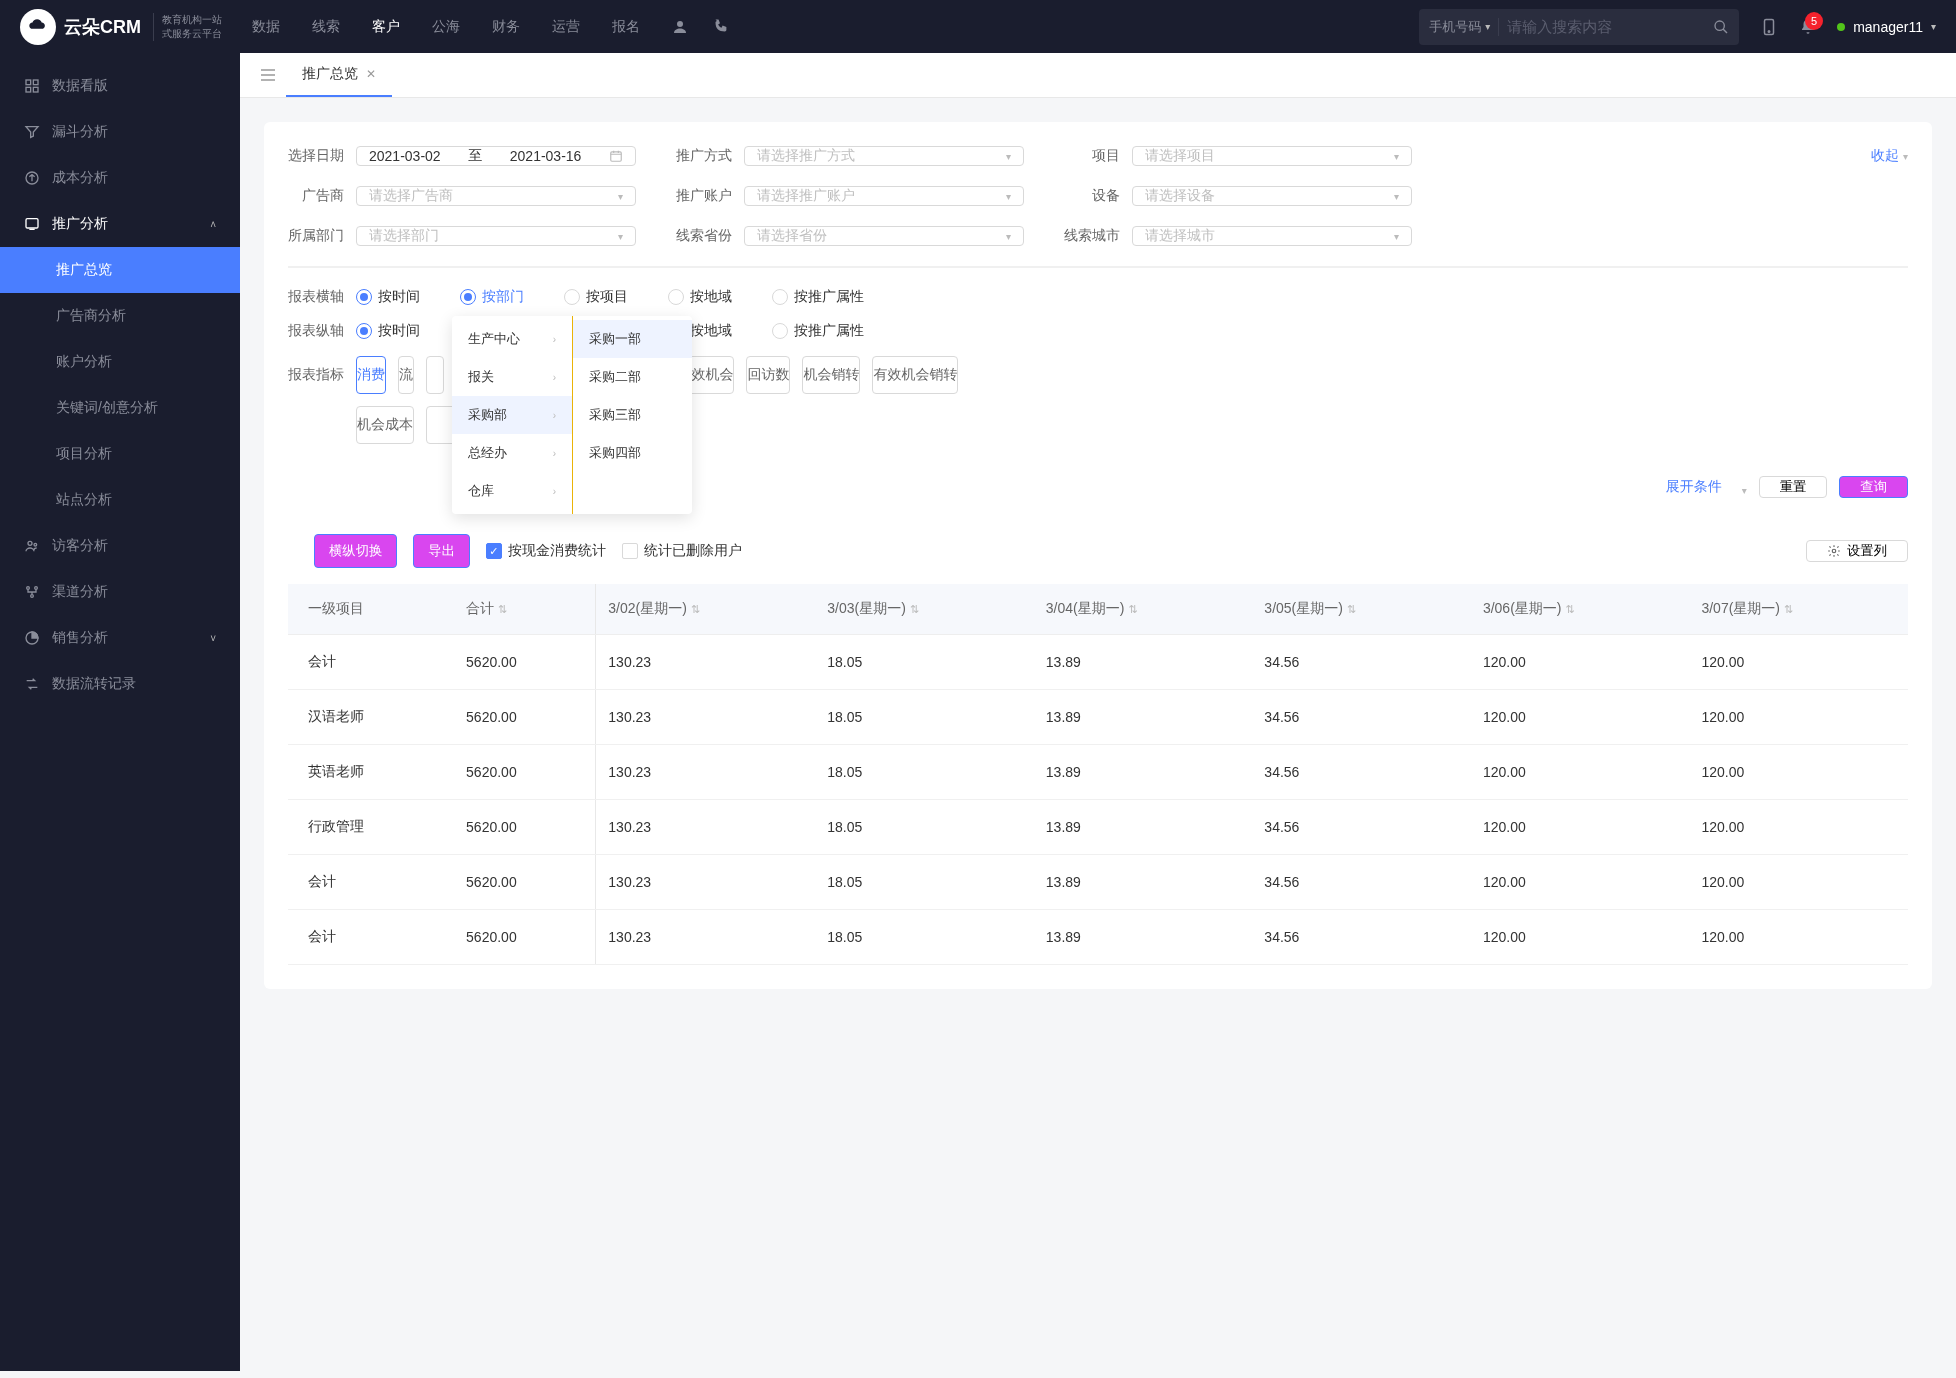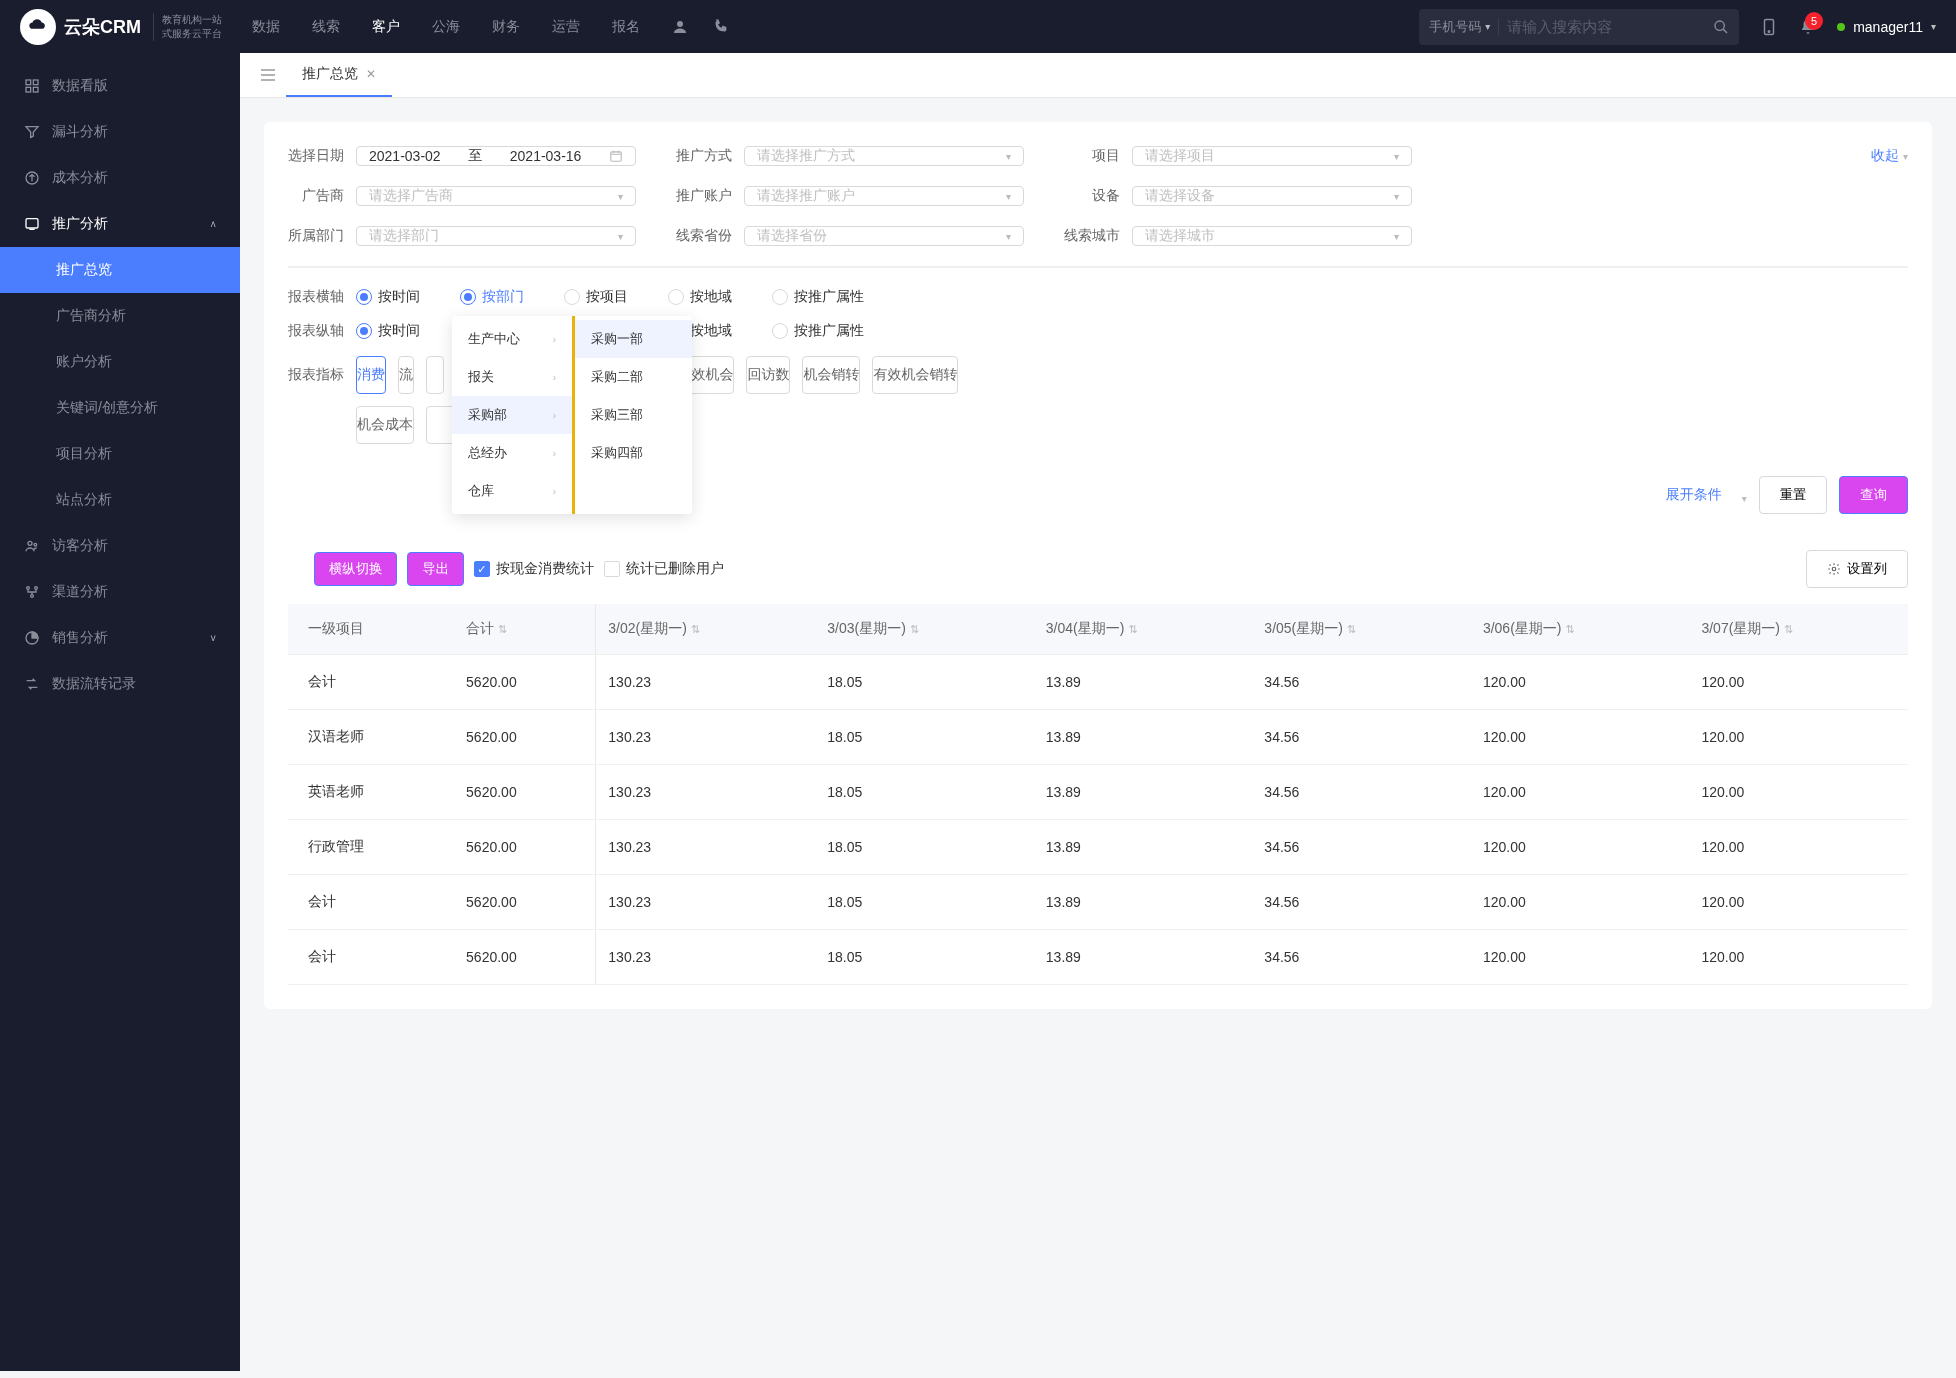--- a/index.html
+++ b/index.html
@@ -72,26 +72,26 @@
 .dropdown-item.selected { background: #eef3ff; color: #333; }
 
 
 .tag-row { display: flex; gap: 12px; flex-wrap: wrap; margin-bottom: 16px; align-items: center; }
 .tag-btn { height: 38px; padding: 0 0; border: 1px solid #d9d9d9; border-radius: 4px; background: #fff; cursor: pointer; display: flex; align-items: center; color: #666; }
 .tag-btn.active { border-color: #4a7eff; color: #4a7eff; }
 
 
 .action-bar { display: flex; justify-content: flex-end; align-items: center; gap: 12px; padding: 16px 0; }
 .expand-link { color: #4a7eff; cursor: pointer; display: flex; align-items: flex-end; gap: 20px; }
-.btn { height: 38px; padding: 0 20px; border-radius: 4px; cursor: pointer; border: 1px solid #d9d9d9; background: #fff; display: flex; align-items: center; }
+.btn { height: 22px; padding: 0 20px; border-radius: 4px; cursor: pointer; border: 1px solid #d9d9d9; background: #fff; display: flex; align-items: center; }
 .btn-primary { background: #d946ef; color: #fff; border-color: #4a7eff; }
 .btn-sm { height: 34px; padding: 0 14px; }
 
 
-.table-toolbar { display: flex; align-items: center; gap: 10px; margin: 20px 0 16px; padding-left: 26px; }
+.table-toolbar { display: flex; align-items: center; gap: 16px; margin: 20px 0 16px; padding-left: 26px; }
 .checkbox { width: 16px; height: 16px; border: 1px solid #d9d9d9; border-radius: 2px; cursor: pointer; display: inline-flex; align-items: center; justify-content: center; }
 .checkbox.checked { background: #4a7eff; border-color: #4a7eff; }
 .checkbox.checked::after { content: '✓'; color: #fff; font-size: 11px; }
 .checkbox-label { display: flex; align-items: center; gap: 6px; cursor: pointer; }
 .settings-btn { margin-left: auto; }
 
 
 .table { width: 100%; border-collapse: collapse; }
 .table th { background: #f6f8fc; padding: 16px 12px; text-align: left; font-weight: 500; color: #666; border-bottom: 1px solid #eee; }
 .table td { padding: 18px 12px; border-bottom: 1px solid #f0f0f0; }
@@ -402,21 +402,21 @@
                 </div>
                 <div class="dropdown-item">
                   <span>总经办</span>
                   <span class="chevron-s">›</span>
                 </div>
                 <div class="dropdown-item">
                   <span>仓库</span>
                   <span class="chevron-s">›</span>
                 </div>
               </div>
-            <div class="dropdown-col" id="dd-col2" style="border-left:3px solid #eab308">
+            <div class="dropdown-col" id="dd-col2" style="border-left:1px solid #eab308">
                 <div class="dropdown-item selected">采购一部</div>
                 <div class="dropdown-item">采购二部</div>
                 <div class="dropdown-item">采购三部</div>
                 <div class="dropdown-item">采购四部</div>
               </div>
           </div>
         </div>
 
         <div class="option-row">
           <span class="option-label">报表纵轴</span>

